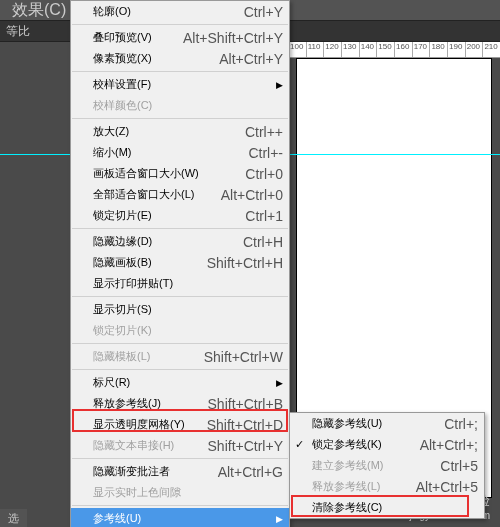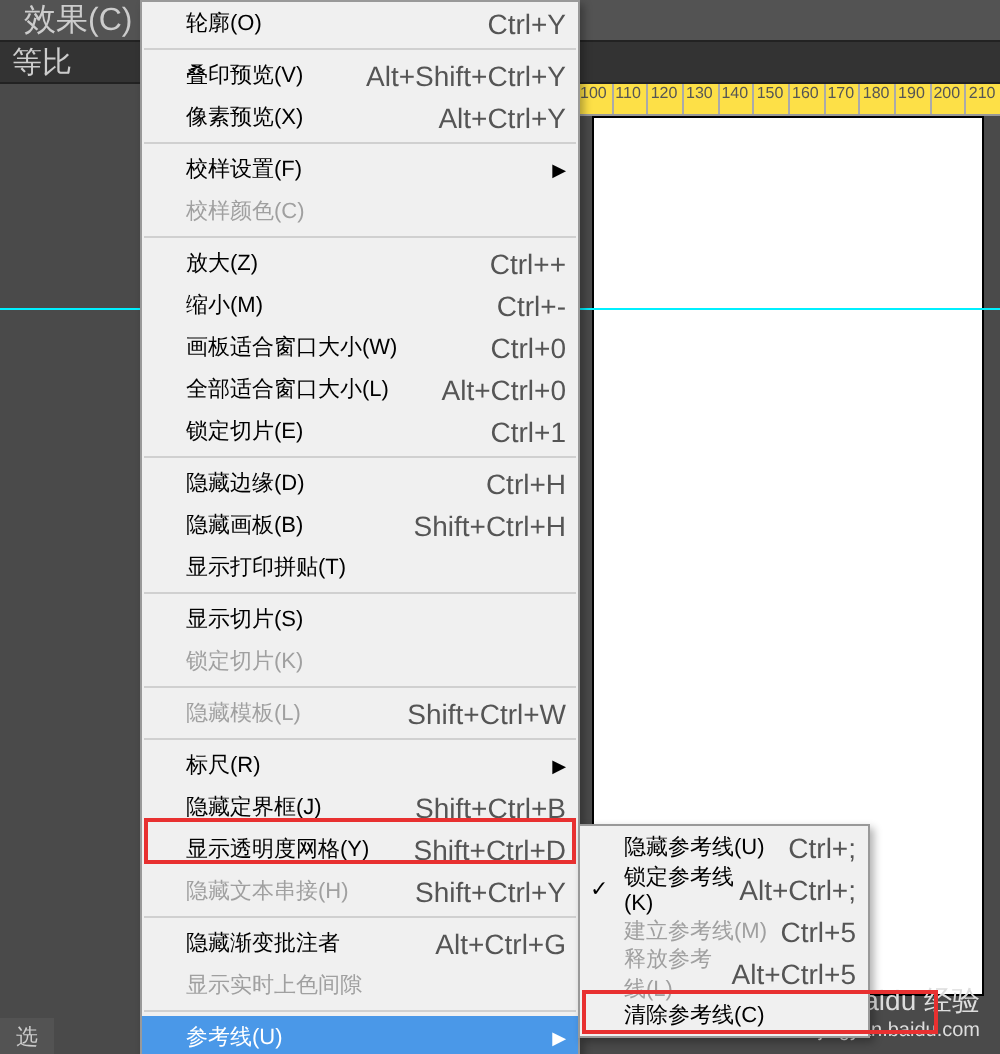--- a/index.html
+++ b/index.html
@@ -2,31 +2,31 @@
 <html><head>
 <meta charset="utf-8">
 <style>
 * { margin: 0; padding: 0; box-sizing: border-box; font-family: "Microsoft YaHei", sans-serif; }
 body { background: #4a4a4a; width: 500px; height: 527px; overflow: hidden; position: relative; }
 
 .topbar { background: #535353; height: 20px; display: flex; align-items: center; padding: 0 4px; }
 .topbar-item { color: #ccc; font-size: 16px; padding: 2px 8px; }
 
 .toolbar { background: #333; height: 22px; border-top: 1px solid #222; border-bottom: 1px solid #222; display: flex; align-items: center; padding: 0 6px; gap: 6px; }
-.toolbar-label { color: #ccc; font-size: 15px; }
-
-.ruler-h { position: absolute; top: 42px; right: 0; width: 212px; height: 16px; background: #fde047; border-bottom: 1px solid #999; display: flex; font-size: 8px; color: #555; overflow: hidden; }
+.toolbar-label { color: #ccc; font-size: 12px; }
+
+.ruler-h { position: absolute; top: 42px; right: 0; width: 212px; height: 16px; background: #ffffff; border-bottom: 1px solid #999; display: flex; font-size: 8px; color: #555; overflow: hidden; }
 .ruler-tick { width: 20px; border-left: 1px solid #aaa; padding-left: 1px; line-height: 10px; }
 
 .canvas-area { position: absolute; top: 58px; right: 8px; width: 196px; height: 440px; background: #444; }
 .canvas { position: absolute; top: 0; left: 0; width: 196px; height: 440px; background: #fff; border: 1px solid #000; }
 .guide-line { position: absolute; top: 154px; left: 0; right: 0; height: 1px; background: #00f0ff; }
 
 .menu { position: absolute; top: 0; left: 70px; width: 220px; background: #f0f0f0; border: 1px solid #999; box-shadow: 2px 2px 4px rgba(0,0,0,0.3); z-index: 10; }
-.submenu { position: absolute; top: 412px; left: 289px; width: 146px; background: #f0f0f0; border: 1px solid #999; box-shadow: 2px 2px 4px rgba(0,0,0,0.3); z-index: 11; }
+.submenu { position: absolute; top: 412px; left: 289px; width: 196px; background: #f0f0f0; border: 1px solid #999; box-shadow: 2px 2px 4px rgba(0,0,0,0.3); z-index: 11; }
 
 .menu-item { display: flex; align-items: center; height: 21px; padding: 0 6px 0 22px; font-size: 11px; color: #000; position: relative; cursor: default; }
 .menu-item.disabled { color: #a0a0a0; justify-content: center; }
 .menu-item.highlighted { background: #4a98e8; color: #fff; }
 .menu-sep { height: 1px; background: #d0d0d0; margin: 2px 1px; }
 .menu-label { flex: 1; }
 .menu-shortcut { color: #555; font-size: 14px; }
 .menu-arrow { position: absolute; right: 6px; font-size: 9px; }
 .menu-check { position: absolute; left: 5px; font-size: 11px; color: #000; }
 
@@ -134,21 +134,21 @@
     <div class="menu-item disabled">
       <span class="menu-label">隐藏模板(L)</span>
       <span class="menu-shortcut">Shift+Ctrl+W</span>
     </div>
     <div class="menu-sep"></div>
     <div class="menu-item">
       <span class="menu-label">标尺(R)</span>
       <span class="menu-arrow">▶</span>
     </div>
     <div class="menu-item">
-      <span class="menu-label">隐藏定界框(J)</span>
+      <span class="menu-label">释放参考线(J)</span>
       <span class="menu-shortcut">Shift+Ctrl+B</span>
     </div>
     <div class="menu-item">
       <span class="menu-label">显示透明度网格(Y)</span>
       <span class="menu-shortcut">Shift+Ctrl+D</span>
     </div>
     <div class="menu-item disabled">
       <span class="menu-label">隐藏文本串接(H)</span>
       <span class="menu-shortcut">Shift+Ctrl+Y</span>
     </div>

